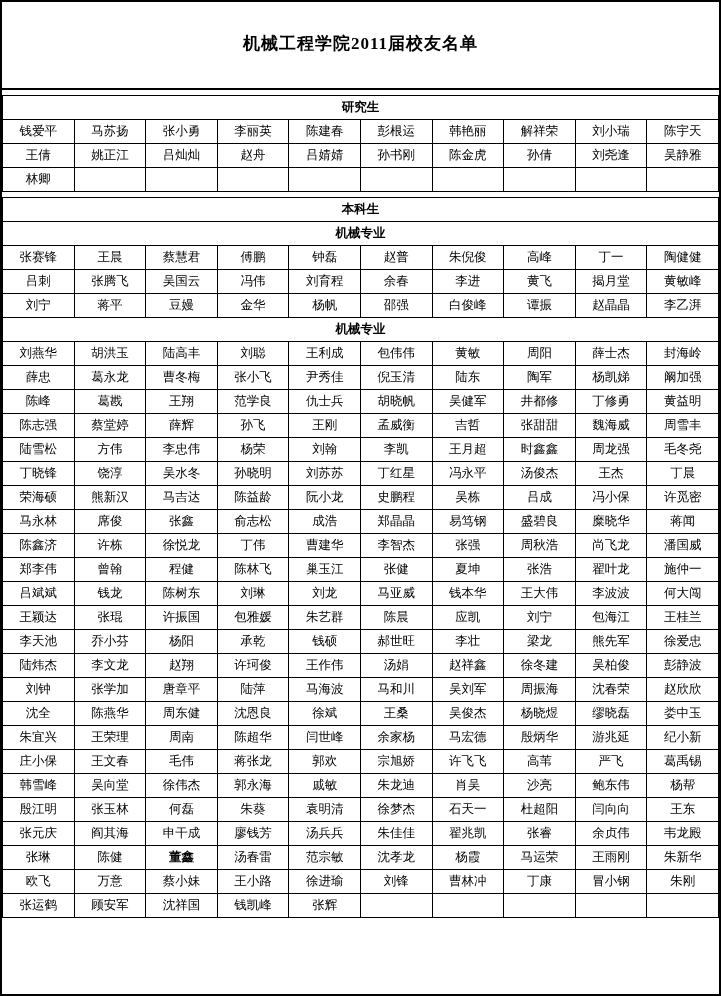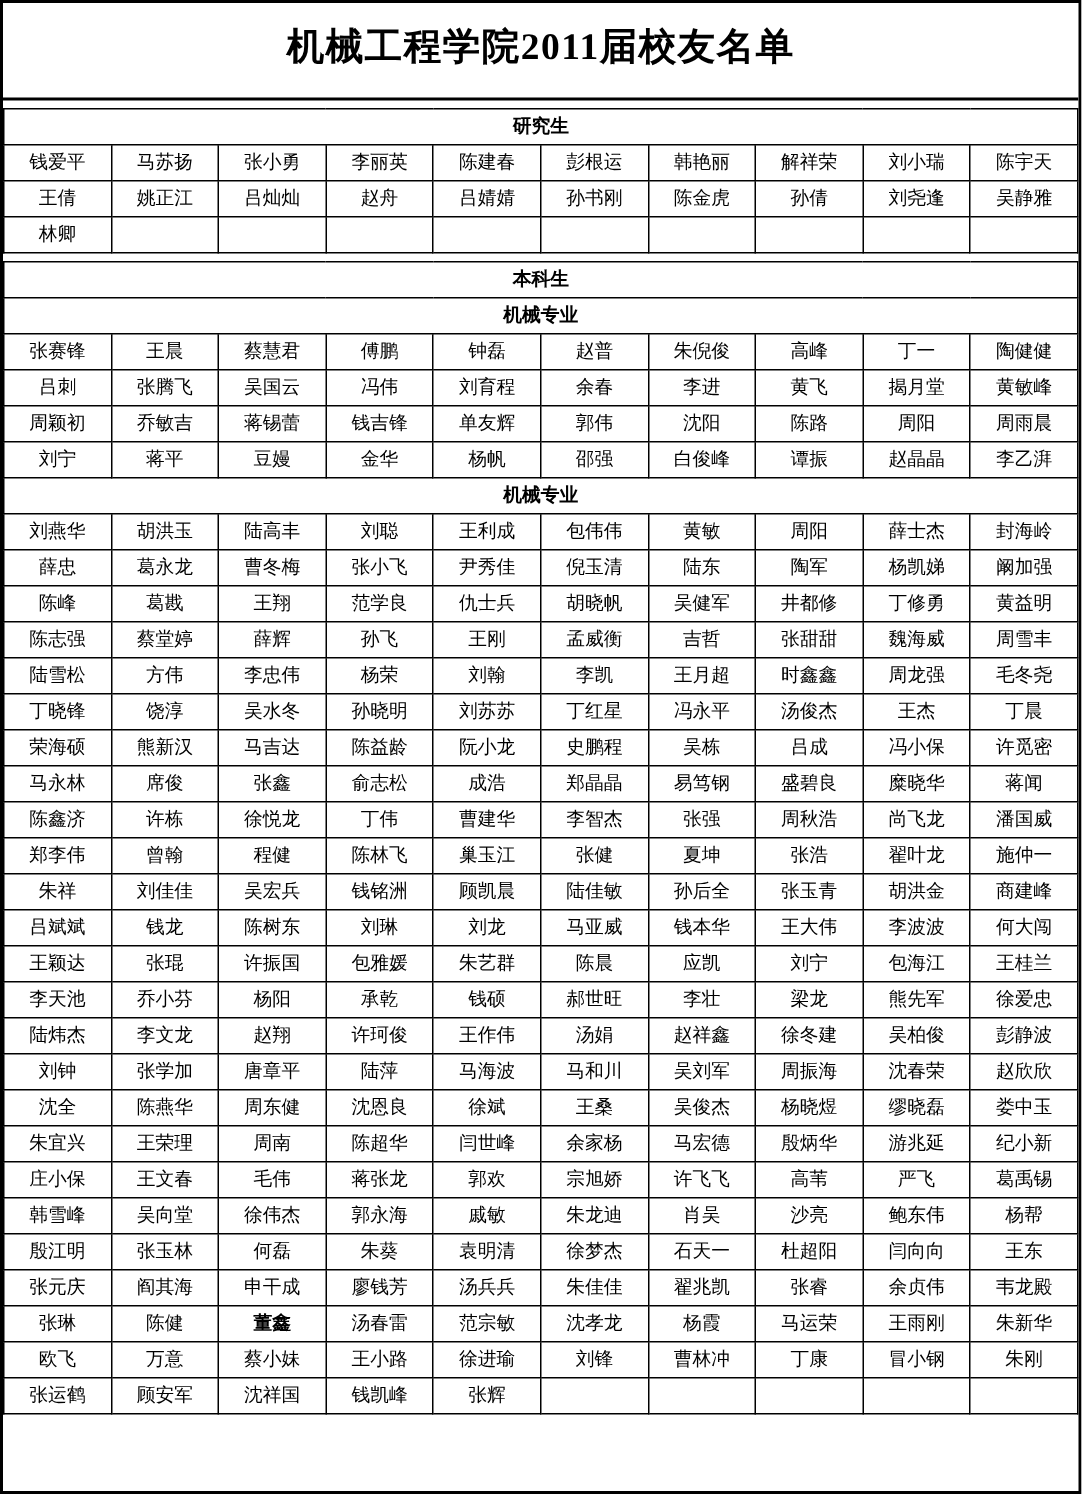--- a/index.html
+++ b/index.html
@@ -12,28 +12,29 @@
     position: relative;
     width: 721px;
     height: 996px;
     margin: 0 auto;
     background: #ffffff;
     border: 2px solid #000;
     box-sizing: border-box;
     overflow: hidden;
   }
   .title-box {
-    height: 65px;
+    height: 76px;
     line-height: 60px;
     text-align: center;
-    font-size: 25px;
+    font-size: 17px;
     font-weight: bold;
     letter-spacing: 1px;
     border-bottom: 2px solid #000;
     box-sizing: border-box;
+    margin-top: 12px;
   }
   .gap { height: 5px; }
   table.roster {
     width: 100%;
     border-collapse: collapse;
     table-layout: fixed;
   }
   table.roster td {
     border: 1px solid #000;
     text-align: center;
@@ -146,32 +147,20 @@
           <td>吴国云</td>
           <td>冯伟</td>
           <td>刘育程</td>
           <td>余春</td>
           <td>李进</td>
           <td>黄飞</td>
           <td>揭月堂</td>
           <td>黄敏峰</td>
         </tr>
         <tr>
-          <td>周颖初</td>
-          <td>乔敏吉</td>
-          <td>蒋锡蕾</td>
-          <td>钱吉锋</td>
-          <td>单友辉</td>
-          <td>郭伟</td>
-          <td>沈阳</td>
-          <td>陈路</td>
-          <td>周阳</td>
-          <td>周雨晨</td>
-        </tr>
-        <tr>
           <td>刘宁</td>
           <td>蒋平</td>
           <td>豆嫚</td>
           <td>金华</td>
           <td>杨帆</td>
           <td>邵强</td>
           <td>白俊峰</td>
           <td>谭振</td>
           <td>赵晶晶</td>
           <td>李乙湃</td>
@@ -297,32 +286,20 @@
           <td>程健</td>
           <td>陈林飞</td>
           <td>巢玉江</td>
           <td>张健</td>
           <td>夏坤</td>
           <td>张浩</td>
           <td>翟叶龙</td>
           <td>施仲一</td>
         </tr>
         <tr>
-          <td>朱祥</td>
-          <td>刘佳佳</td>
-          <td>吴宏兵</td>
-          <td>钱铭洲</td>
-          <td>顾凯晨</td>
-          <td>陆佳敏</td>
-          <td>孙后全</td>
-          <td>张玉青</td>
-          <td>胡洪金</td>
-          <td>商建峰</td>
-        </tr>
-        <tr>
           <td>吕斌斌</td>
           <td>钱龙</td>
           <td>陈树东</td>
           <td>刘琳</td>
           <td>刘龙</td>
           <td>马亚威</td>
           <td>钱本华</td>
           <td>王大伟</td>
           <td>李波波</td>
           <td>何大闯</td>

